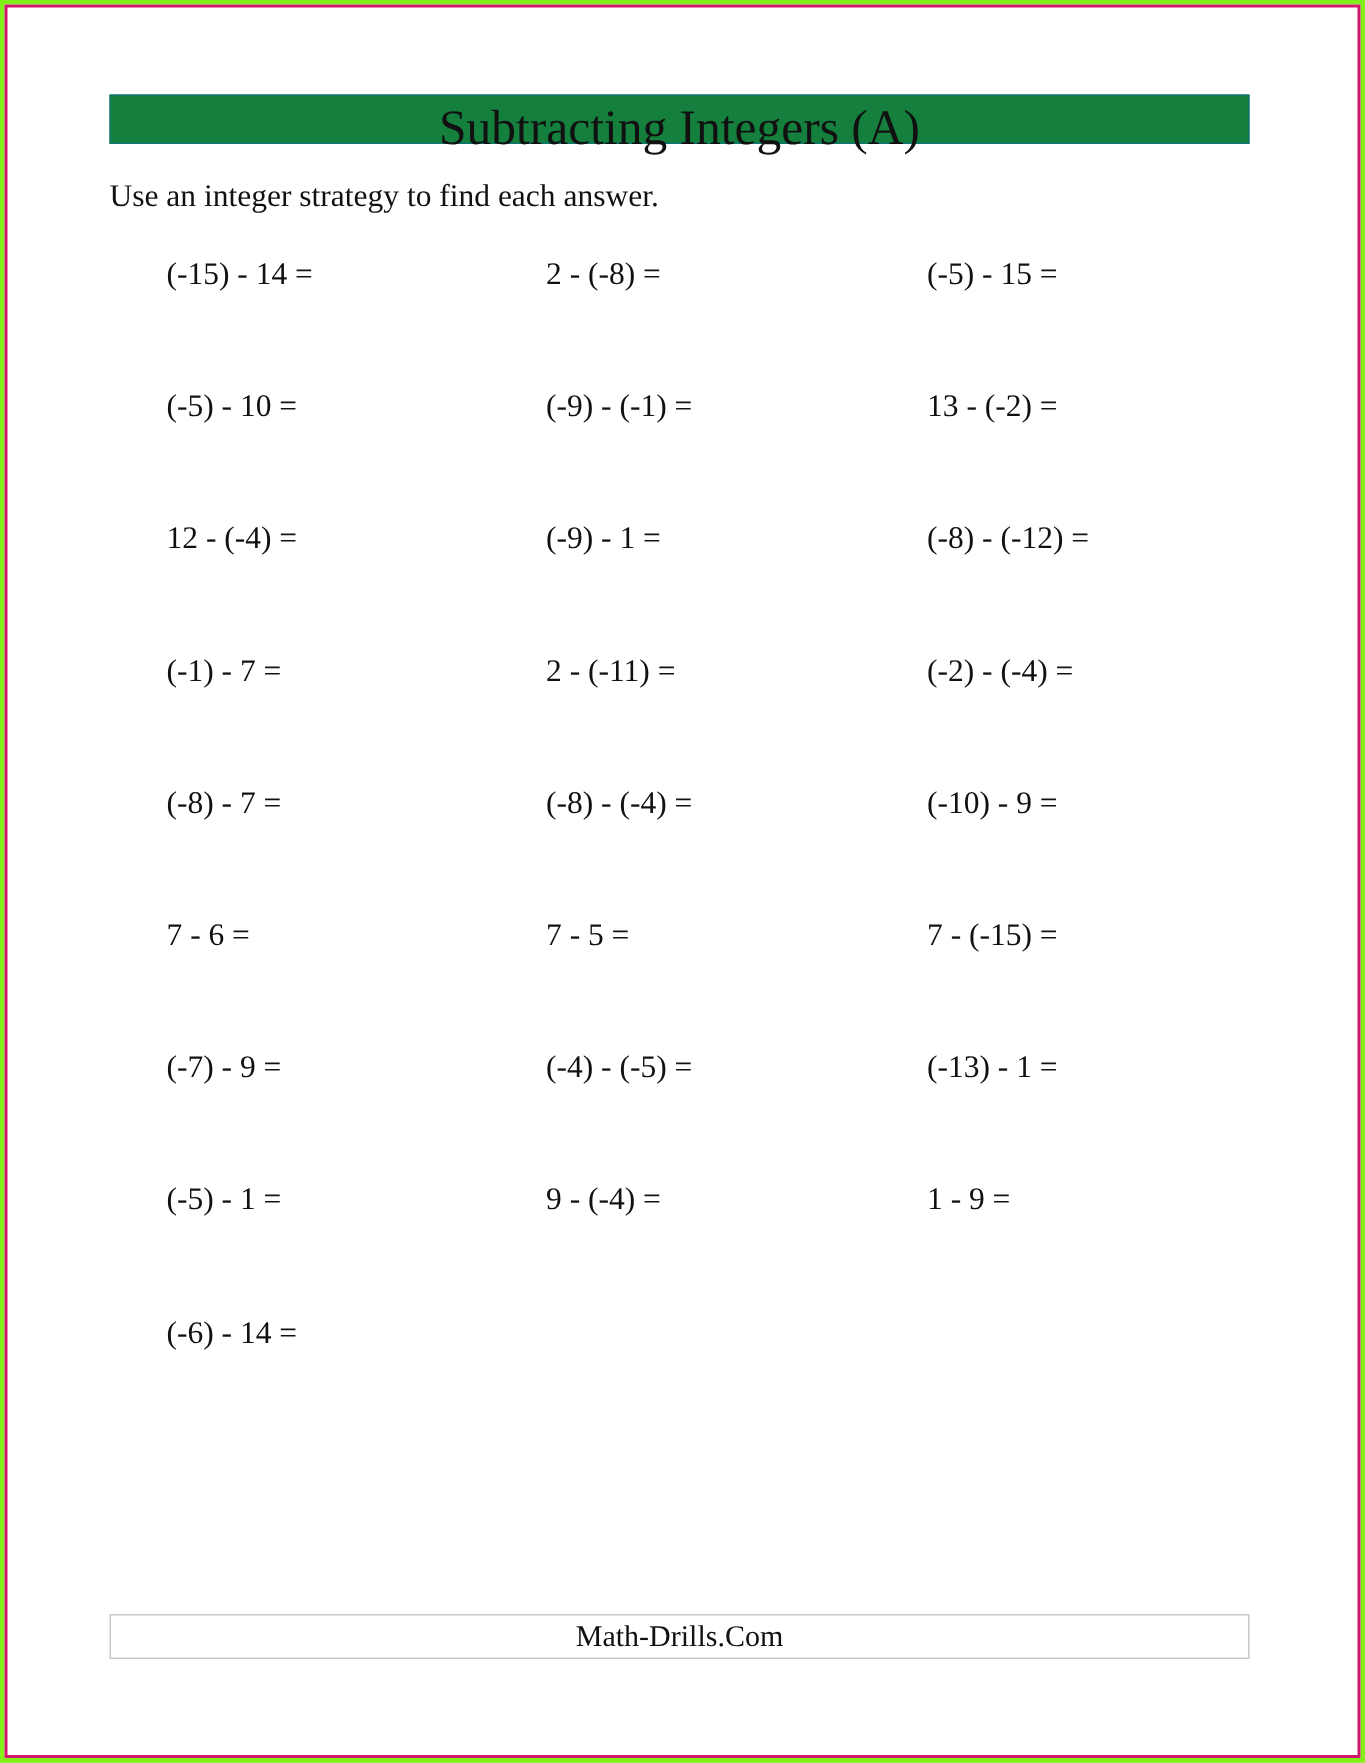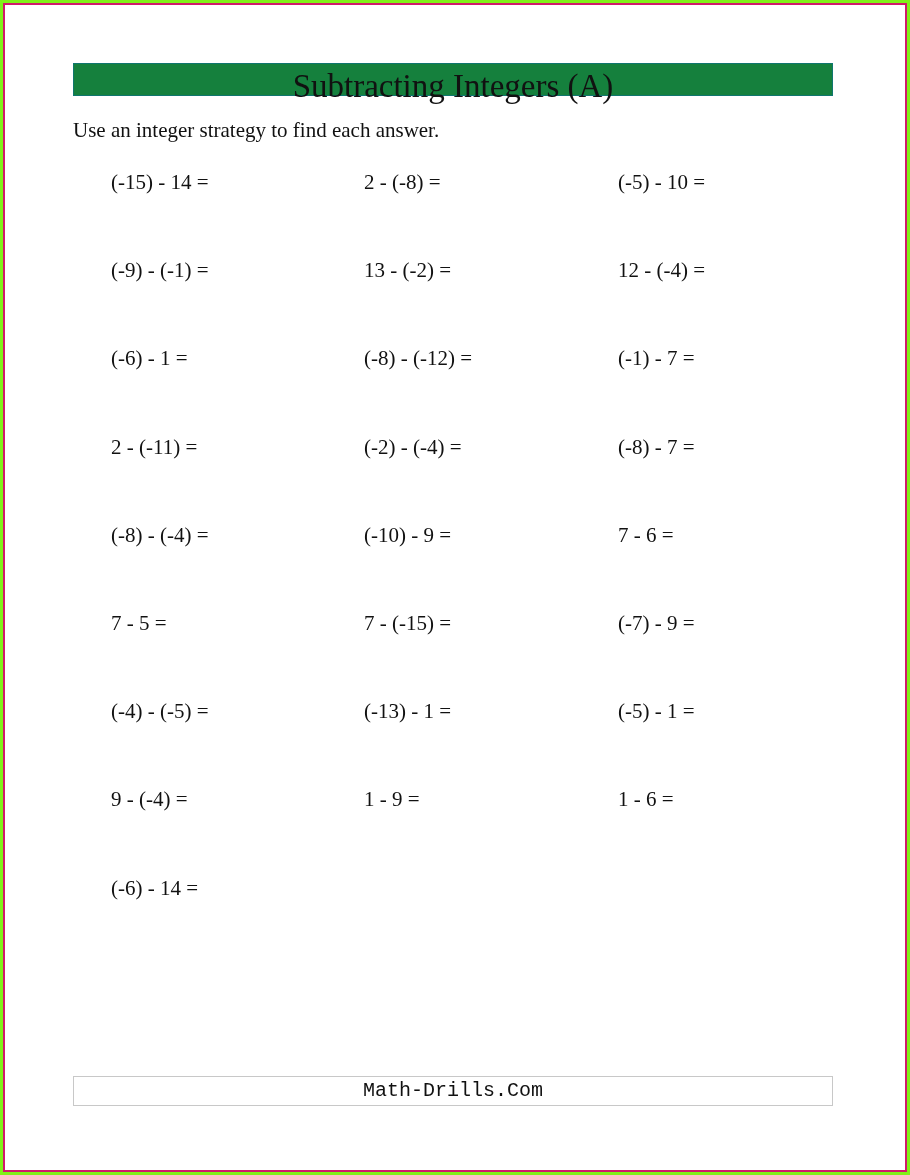--- a/index.html
+++ b/index.html
@@ -77,61 +77,61 @@
     .footer-box {
       position: absolute;
       left: 73px; top: 1076px;
       width: 760px; height: 30px;
       box-sizing: border-box;
       border: 1px solid #c8c8c8;
       background: #ffffff;
       text-align: center;
     }
     .footer-text {
-      font-family: Liberation Mono, monospace;
+      font-family: Liberation Serif, serif;
       font-size: 20px;
       line-height: 28px;
       color: #111111;
     }
   </style>
 </head>
 <body>
 
 <div class="frame-outer"></div>
 <div class="frame-inner"></div>
 
 <div class="title-box">
   <h1 class="title">Subtracting Integers (A)</h1>
 </div>
 
 <div class="subtitle">Use an integer strategy to find each answer.</div>
 
 <div class="grid">
   <div class="problem">(-15) - 14 =</div>
   <div class="problem">2 - (-8) =</div>
+  <div class="problem">(-5) - 15 =</div>
   <div class="problem">(-5) - 10 =</div>
   <div class="problem">(-9) - (-1) =</div>
   <div class="problem">13 - (-2) =</div>
   <div class="problem">12 - (-4) =</div>
-  <div class="problem">(-6) - 1 =</div>
+  <div class="problem">(-9) - 1 =</div>
   <div class="problem">(-8) - (-12) =</div>
   <div class="problem">(-1) - 7 =</div>
   <div class="problem">2 - (-11) =</div>
   <div class="problem">(-2) - (-4) =</div>
   <div class="problem">(-8) - 7 =</div>
   <div class="problem">(-8) - (-4) =</div>
   <div class="problem">(-10) - 9 =</div>
   <div class="problem">7 - 6 =</div>
   <div class="problem">7 - 5 =</div>
   <div class="problem">7 - (-15) =</div>
   <div class="problem">(-7) - 9 =</div>
   <div class="problem">(-4) - (-5) =</div>
   <div class="problem">(-13) - 1 =</div>
   <div class="problem">(-5) - 1 =</div>
   <div class="problem">9 - (-4) =</div>
   <div class="problem">1 - 9 =</div>
-  <div class="problem">1 - 6 =</div>
   <div class="problem">(-6) - 14 =</div>
 </div>
 
 <div class="footer-box">
   <span class="footer-text">Math-Drills.Com</span>
 </div>
 
 </body></html>

